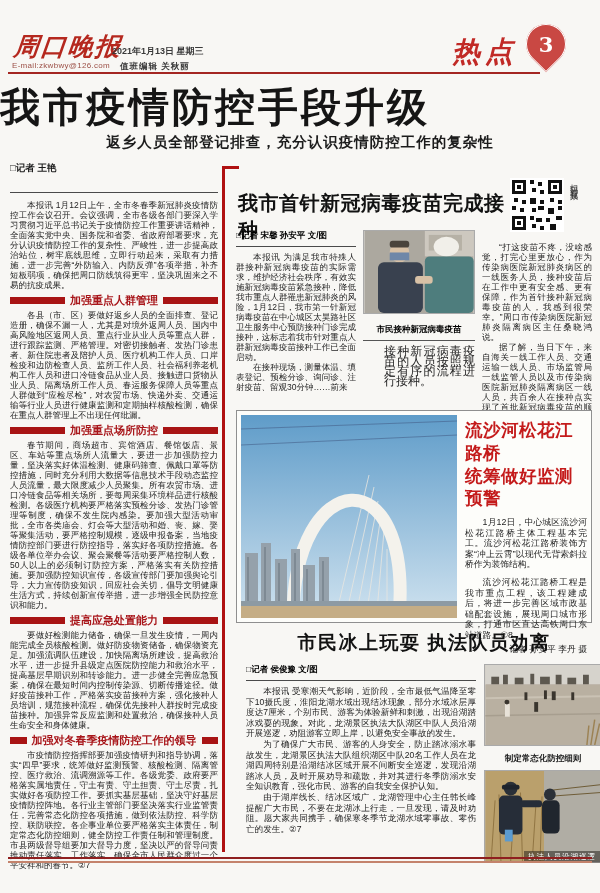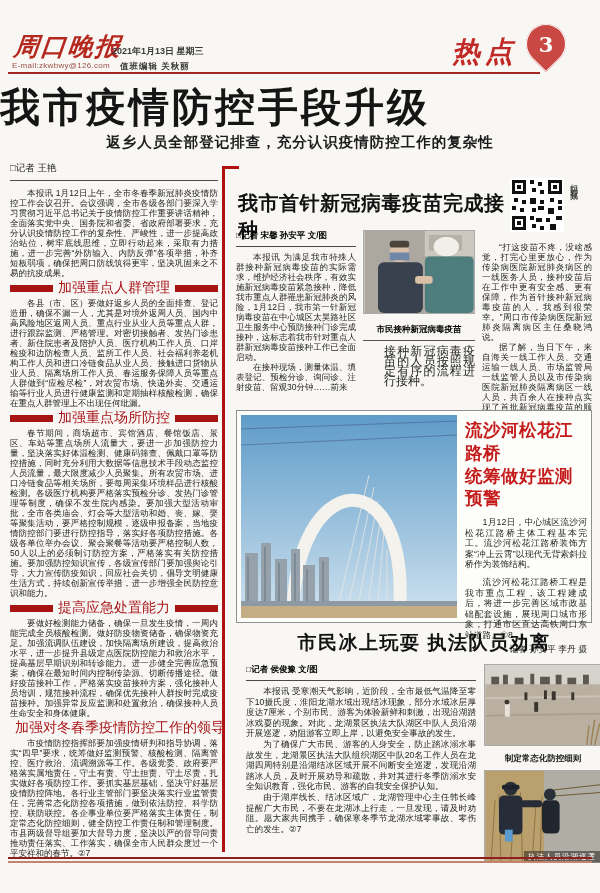--- a/index.html
+++ b/index.html
@@ -16,25 +16,25 @@
   .header-rule { position:absolute; left:8px; top:72px; width:532px; height:2px; background:#a42622; }
   .page-badge { position:absolute; left:526px; top:24px; width:40px; height:40px; background:#c94843; border-radius:50% 50% 0 50%; transform:rotate(45deg); box-shadow:0 0 0 1px #fff inset; }
   .page-badge span { position:absolute; left:0; top:0; width:40px; height:40px; display:flex; align-items:center; justify-content:center; transform:rotate(-45deg); color:#fff; font-size:21px; font-weight:900; font-family:"DejaVu Serif",serif; }
 
   
   .main-headline { position:absolute; left:0; top:80px; width:600px; text-align:left; font-size:40px; font-weight:900; color:#151515; letter-spacing:3px; font-family:"DejaVu Sans",sans-serif; }
   .sub-headline { position:absolute; left:0; top:133px; width:600px; text-align:center; font-size:14.5px; font-weight:700; color:#1c1c1c; letter-spacing:1px; }
 
   
   .left-col { position:absolute; left:10px; top:162px; width:208px; }
-  .byline { font-size:9.5px; font-weight:normal; color:#1a1a1a; padding-bottom:5px; border-bottom:1px solid #4a4a4a; margin-bottom:7px; }
+  .byline { font-size:9.5px; font-weight:bold; color:#1a1a1a; padding-bottom:17px; border-bottom:1px solid #4a4a4a; margin-bottom:7px; }
   .para { font-size:8.5px; line-height:10px; color:#242424; text-align:justify; text-indent:2em; }
   .sec-head { display:flex; align-items:center; gap:3px; margin:4px 0 4px 0; height:12px; }
   .sec-head .bar { flex:1; height:7px; background:#a81414; }
-  .sec-head .txt { color:#a8161a; font-weight:400; font-size:14px; white-space:nowrap; padding:0 2px; }
+  .sec-head .txt { color:#a8161a; font-weight:700; font-size:11px; white-space:nowrap; padding:0 2px; }
 
   
   .red-divider { position:absolute; left:222px; top:166px; width:3px; height:686px; background:#b01111; }
   .red-divider::before { content:''; position:absolute; left:0; top:0; width:17px; height:3px; background:#b01111; }
 
   
   .vaccine { position:absolute; left:236px; top:178px; width:356px; height:230px; }
   .vaccine-headline { position:absolute; left:2px; top:12px; width:270px; font-size:20px; font-weight:900; color:#121212; letter-spacing:0.5px; }
   .qr-wrap { position:absolute; right:14px; top:0; display:flex; }
   .qr-label { writing-mode:vertical-rl; font-size:8px; color:#333; margin-left:3px; letter-spacing:2px; }

